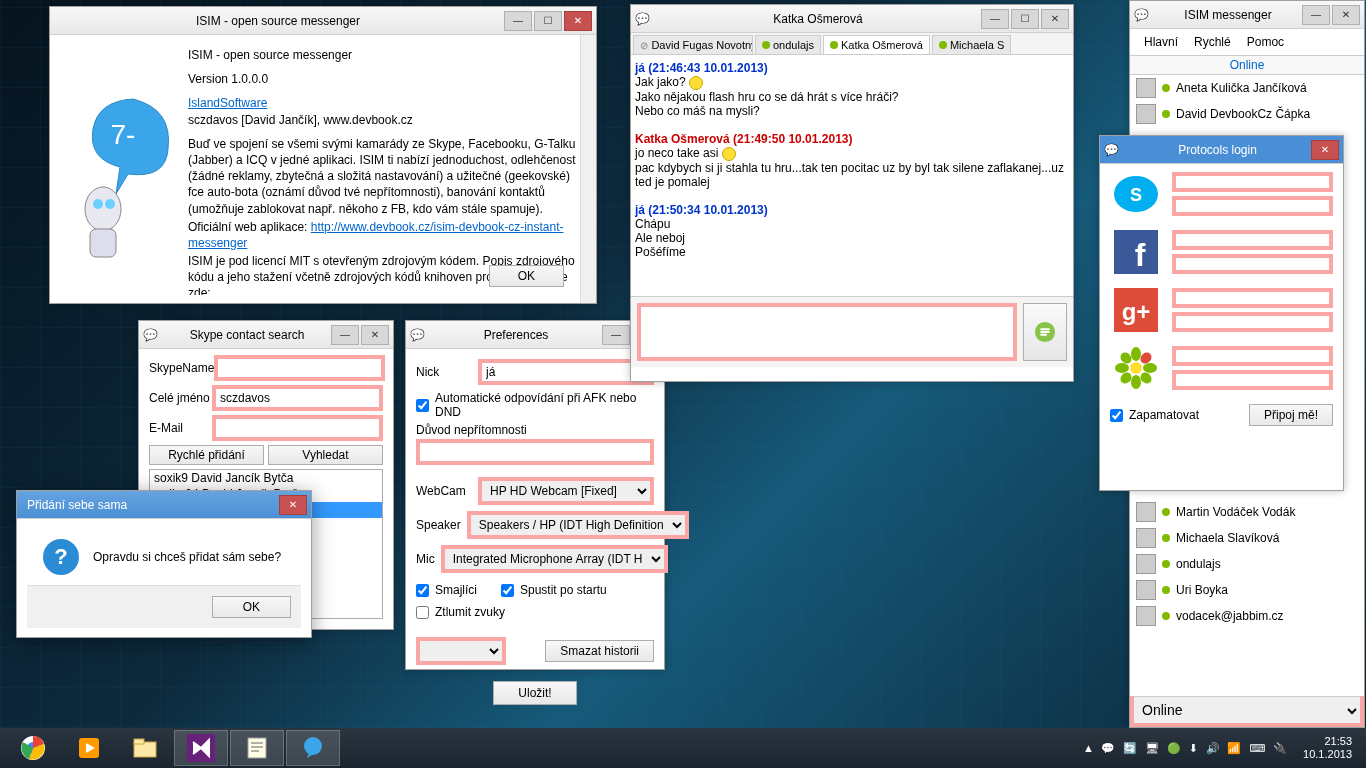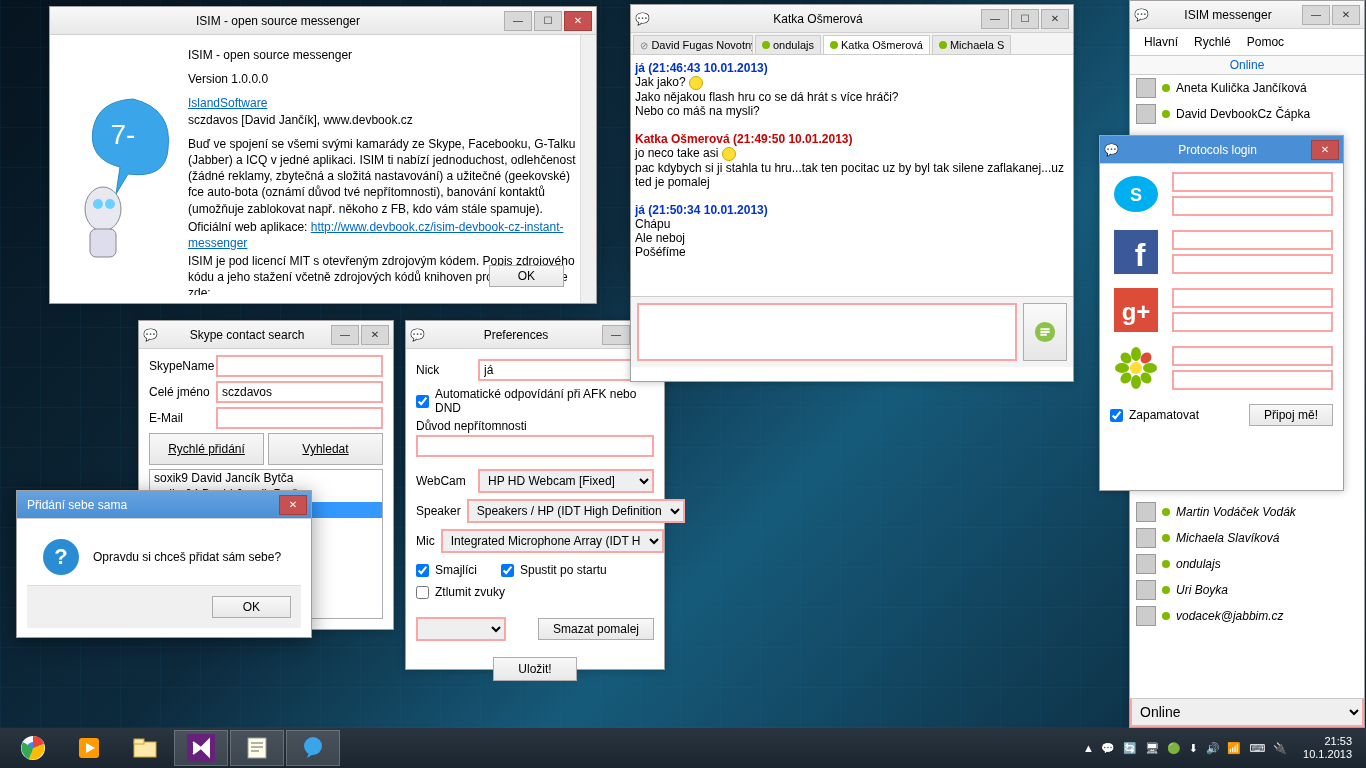--- a/index.html
+++ b/index.html
@@ -52,21 +52,21 @@
 .winbtn.close { background: #c75050; color: #fff; border-color:#a63e3e;}
 .body { padding: 10px; }
 .btn {
   background: linear-gradient(#f8f8f8,#e8e8e8);
   border: 1px solid #adadad;
   padding: 3px 14px;
   font-size: 12px;
   cursor: pointer;
 }
 input[type=text], input[type=password], select, textarea {
-  border: 2px solid #fca5a5;
+  border: 4px solid #fca5a5;
   padding: 2px 4px;
   font-size: 12px;
   font-family: inherit;
 }
 a { color: #0066cc; }
 
 #about-win { left: 20px; top: 6px; width: 548px; height: 298px; margin-left: 29px; }
 #about-win .abody { display: flex; padding: 8px; height: calc(100% - 28px); }
 #about-win .logo {
   width: 130px; display:flex; align-items:center; justify-content:center;
@@ -88,21 +88,21 @@
 #chat-win textarea { flex:1; resize:none; }
 #chat-win .sendbtn { width:44px; background:linear-gradient(#fafafa,#e6e6e6); border:1px solid #adadad; display:flex;align-items:center;justify-content:center;}
 #chat-win .sendbtn svg{width:22px;height:22px;}
 
 #contact-search { left: 138px; top: 320px; width: 256px; height: 310px; z-index:3;}
 #contact-search .body { padding: 6px 10px; }
 #contact-search .row { display:flex; align-items:center; margin-bottom:4px; }
 #contact-search .row .lbl { width:70px; font-size:12px;}
 #contact-search .row input { flex:1; }
 #contact-search .btnrow { display:flex; gap:4px; margin:4px 0;}
-#contact-search .btnrow .btn { flex:1; padding:8px 0;text-decoration:underline;}
+#contact-search .btnrow .btn { flex:1; padding:2px 0;}
 #contact-search .results { border:1px solid #abadb3; height:150px; overflow:hidden; font-size:12px;}
 #contact-search .results div { padding:1px 4px;}
 #contact-search .results .sel { background:#3399ff; color:#fff;}
 
 #self-dlg { left: 16px; top: 490px; width: 296px; height: 148px; z-index:6; box-shadow: 0 4px 20px rgba(0,0,0,.4);}
 #self-dlg .titlebar { background: linear-gradient(#66a3e0,#4a8fd6); color:#fff;}
 #self-dlg .body { display:flex; flex-direction:column; height:calc(100% - 28px);}
 #self-dlg .msg { flex:1; display:flex; align-items:center; gap:14px; padding: 10px 16px;}
 #self-dlg .qicon { width:36px;height:36px;border-radius:50%;background:#2b8cd6;display:flex;align-items:center;justify-content:center;color:#fff;font-size:22px;font-weight:bold;}
 #self-dlg .btnarea { background:#f0f0f0; padding:10px; text-align:right; border-top:1px solid #ddd;}
@@ -338,21 +338,21 @@
           <span>Spustit po startu</span>
         </label>
     </div>
     <label class="chk">
         <input type="checkbox" style="">
         <span>Ztlumit zvuky</span>
       </label>
     <div class="bottom">
       <select style="width:90px;"><option></option></select>
       <div style="flex:1;"></div>
-      <button class="btn">Smazat pomalej</button>
+      <button class="btn">Smazat historii</button>
     </div>
     <div class="savebtn"><button class="btn" style="padding:4px 24px;">Uložit!</button></div>
   </div>
 </div>
 
 <div id="messenger-win" class="window">
   <div class="titlebar">
     <span class="icon">💬</span>
     <span class="title">ISIM messenger</span>
     <div class="winbtns">
@@ -371,21 +371,21 @@
         <span class="av"></span>
         <span class="st"></span>
         <span>Aneta Kulička Jančíková</span>
       </div>
       <div class="contact">
         <span class="av"></span>
         <span class="st"></span>
         <span>David DevbookCz Čápka</span>
       </div>
     </div>
-  <div class="contacts" id="contacts-bottom" style="position:absolute;top:498px;left:0;right:0;bottom:28px;font-style:italic;">
+  <div class="contacts" id="contacts-bottom" style="position:absolute;top:498px;left:0;right:0;bottom:28px;">
       <div class="contact">
         <span class="av"></span>
         <span class="st"></span>
         <span>Martin Vodáček Vodák</span>
       </div>
       <div class="contact">
         <span class="av"></span>
         <span class="st"></span>
         <span>Michaela Slavíková</span>
       </div>

